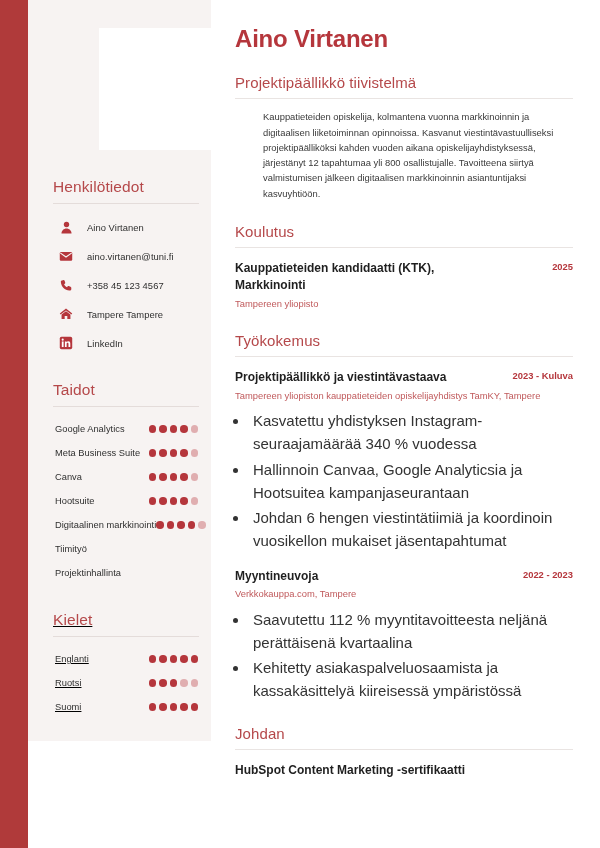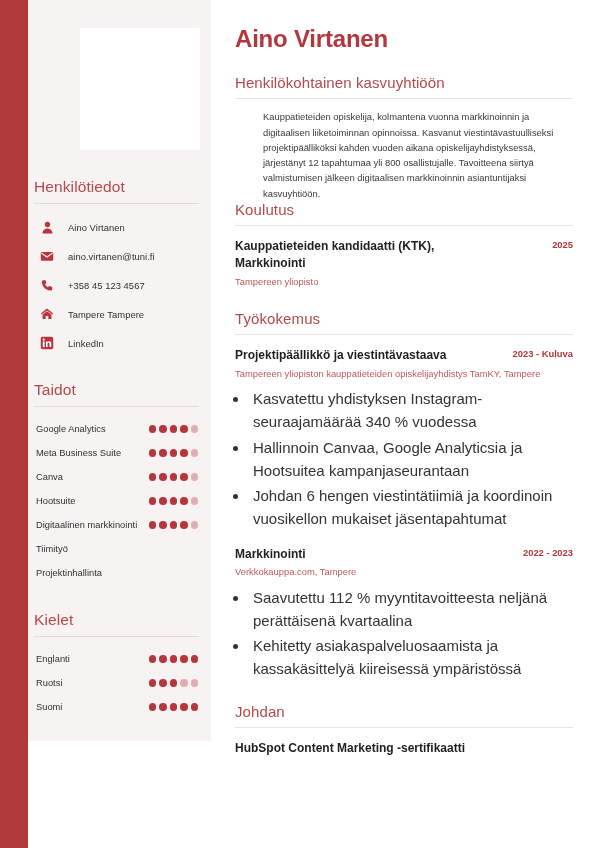--- a/index.html
+++ b/index.html
@@ -28,21 +28,21 @@
     background: #b03a3a;
     height: 848px;
   }
 
   
   .sidebar {
     width: 183px;
     flex: 0 0 183px;
     background: #f7f3f2;
     height: 741px;
-    padding: 0 10px 0 4px;
+    padding: 0 10px 0 23px;
   }
 
   .photo-box {
     width: 120px;
     height: 122px;
     background: #ffffff;
     margin: 28px 0 0 48px;
   }
 
   .side-heading {
@@ -53,21 +53,21 @@
     padding-left: 2px;
   }
   .side-rule {
     height: 1px;
     background: #e4dcda;
     margin: 7px 2px 0 2px;
   }
 
   .sec-personal { margin-top: 28px; }
   .sec-skills   { margin-top: 26px; }
-  .sec-langs    { margin-top: 26px; }
+  .sec-langs    { margin-top: 26px; text-decoration: underline; }
 
   .contact-list { margin-top: 11px; }
   .contact-row {
     display: flex;
     align-items: center;
     height: 24px;
     margin-bottom: 5px;
     padding-left: 4px;
   }
   .contact-ico {
@@ -140,21 +140,21 @@
 
   .summary {
     font-size: 9.4px;
     line-height: 1.62;
     color: #3a3a3a;
     margin-top: 10px;
     text-align: left;
     margin-left: 28px;
   }
 
-  .block-koulutus  { }
+  .block-koulutus  { margin-top: 22px; }
   .block-tyo       { margin-top: 22px; }
   .block-kurssit   { margin-top: 22px; }
 
   .entry { margin-top: 12px; }
   .entry-head {
     display: flex;
     justify-content: space-between;
     align-items: flex-start;
     gap: 10px;
   }
@@ -362,21 +362,21 @@
         </div>
     </section>
 
   </aside>
 
   <main class="main">
 
     <h1 class="name">Aino Virtanen</h1>
 
     <section style="margin-top:22px;">
-      <div class="main-heading">Henkilökohtainen kasvuyhtiöön</div>
+      <div class="main-heading">Projektipäällikkö tiivistelmä</div>
       <div class="main-rule"></div>
       <p class="summary">Kauppatieteiden opiskelija, kolmantena vuonna markkinoinnin ja digitaalisen liiketoiminnan opinnoissa. Kasvanut viestintävastuulliseksi projektipäälliköksi kahden vuoden aikana opiskelijayhdistyksessä, järjestänyt 12 tapahtumaa yli 800 osallistujalle. Tavoitteena siirtyä valmistumisen jälkeen digitaalisen markkinoinnin asiantuntijaksi kasvuyhtiöön.</p>
     </section>
 
     <section class="block-koulutus">
       <div class="main-heading">Koulutus</div>
       <div class="main-rule"></div>
       <div id="education-entries">
           <div class="entry">
             <div class="entry-head">
@@ -399,21 +399,21 @@
             </div>
             <div class="entry-sub">Tampereen yliopiston kauppatieteiden opiskelijayhdistys TamKY, Tampere</div>
             <ul class="bullets">
               <li>Kasvatettu yhdistyksen Instagram-seuraajamäärää 340 % vuodessa</li>
               <li>Hallinnoin Canvaa, Google Analyticsia ja Hootsuitea kampanjaseurantaan</li>
               <li>Johdan 6 hengen viestintätiimiä ja koordinoin vuosikellon mukaiset jäsentapahtumat</li>
             </ul>
           </div>
           <div class="entry entry-spaced">
             <div class="entry-head">
-              <div class="entry-title">Markkinointi</div>
+              <div class="entry-title">Myyntineuvoja</div>
               <div class="entry-date">2022 - 2023</div>
             </div>
             <div class="entry-sub">Verkkokauppa.com, Tampere</div>
             <ul class="bullets">
               <li>Saavutettu 112 % myyntitavoitteesta neljänä perättäisenä kvartaalina</li>
               <li>Kehitetty asiakaspalveluosaamista ja kassakäsittelyä kiireisessä ympäristössä</li>
             </ul>
           </div>
         </div>
     </section>

